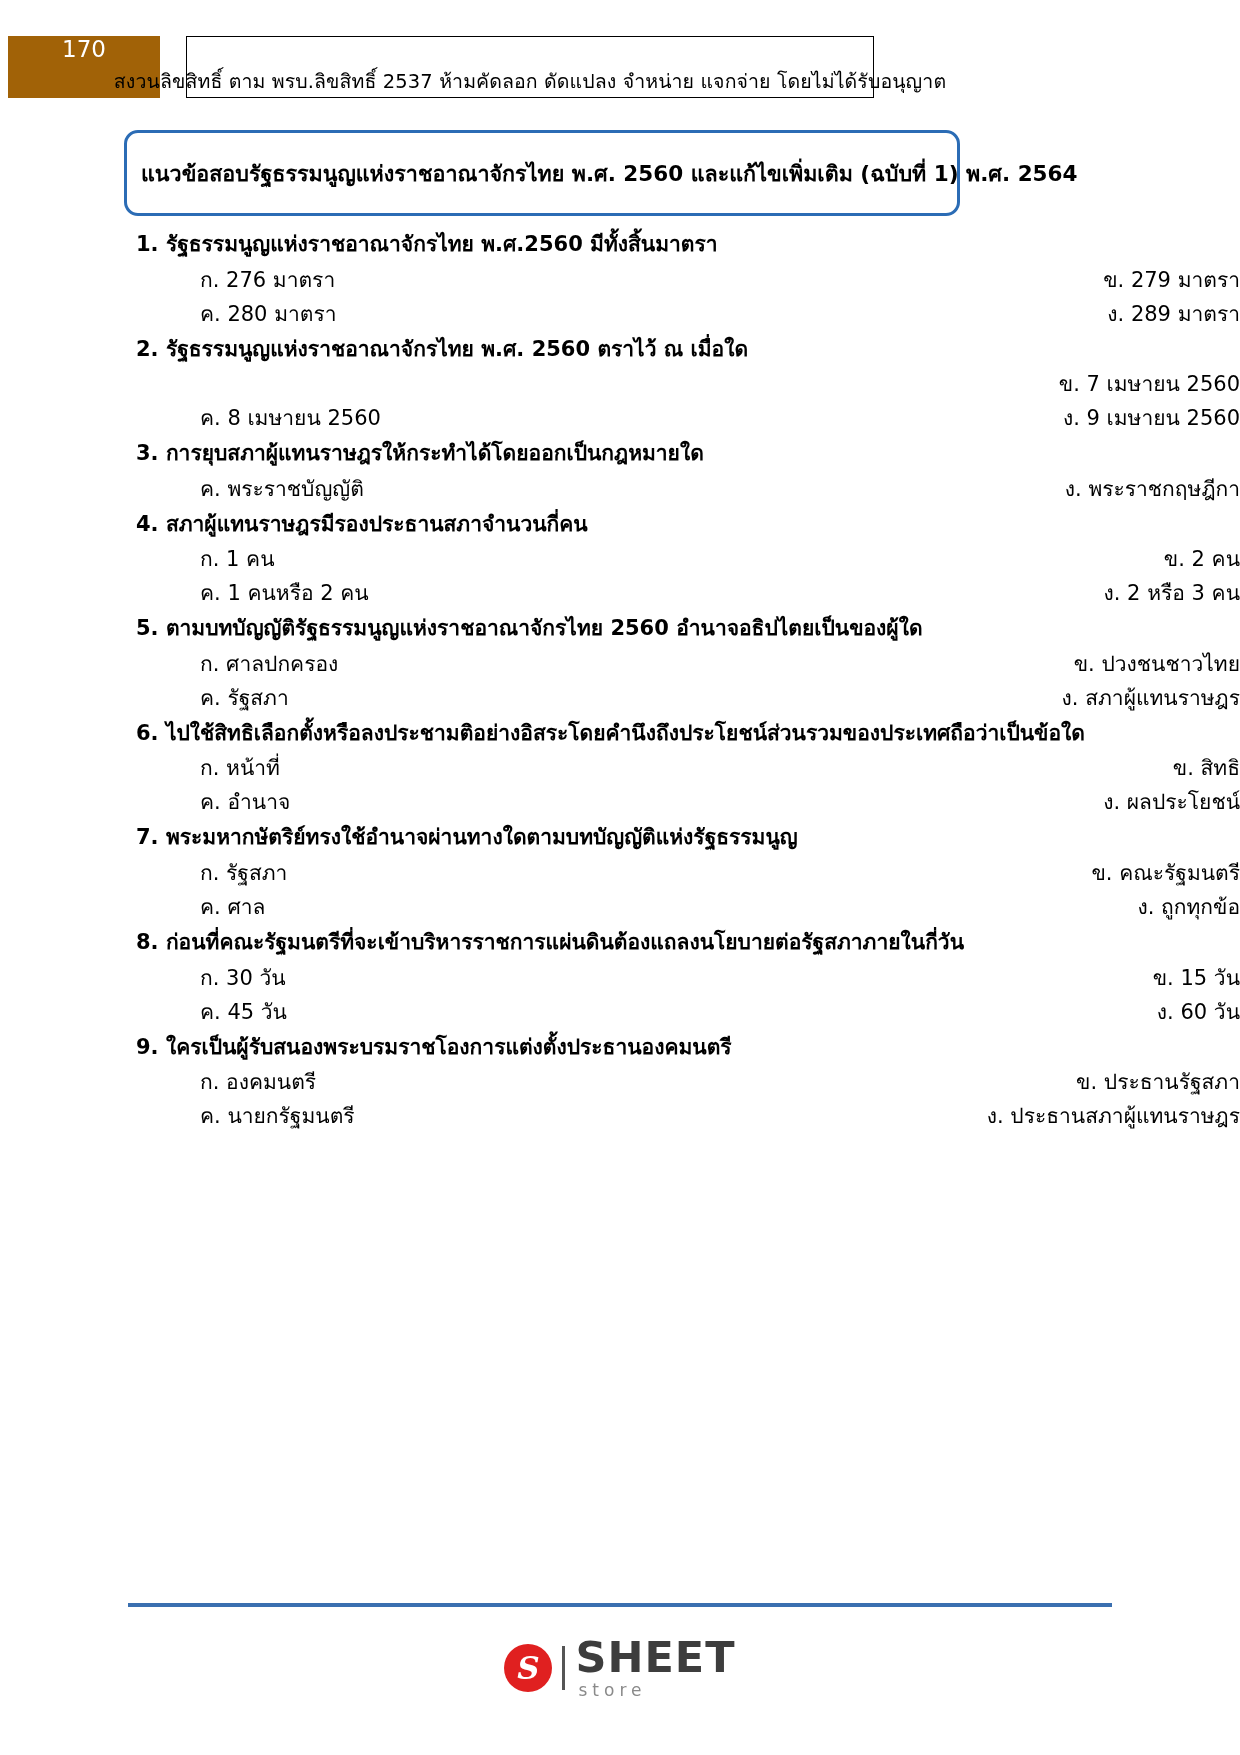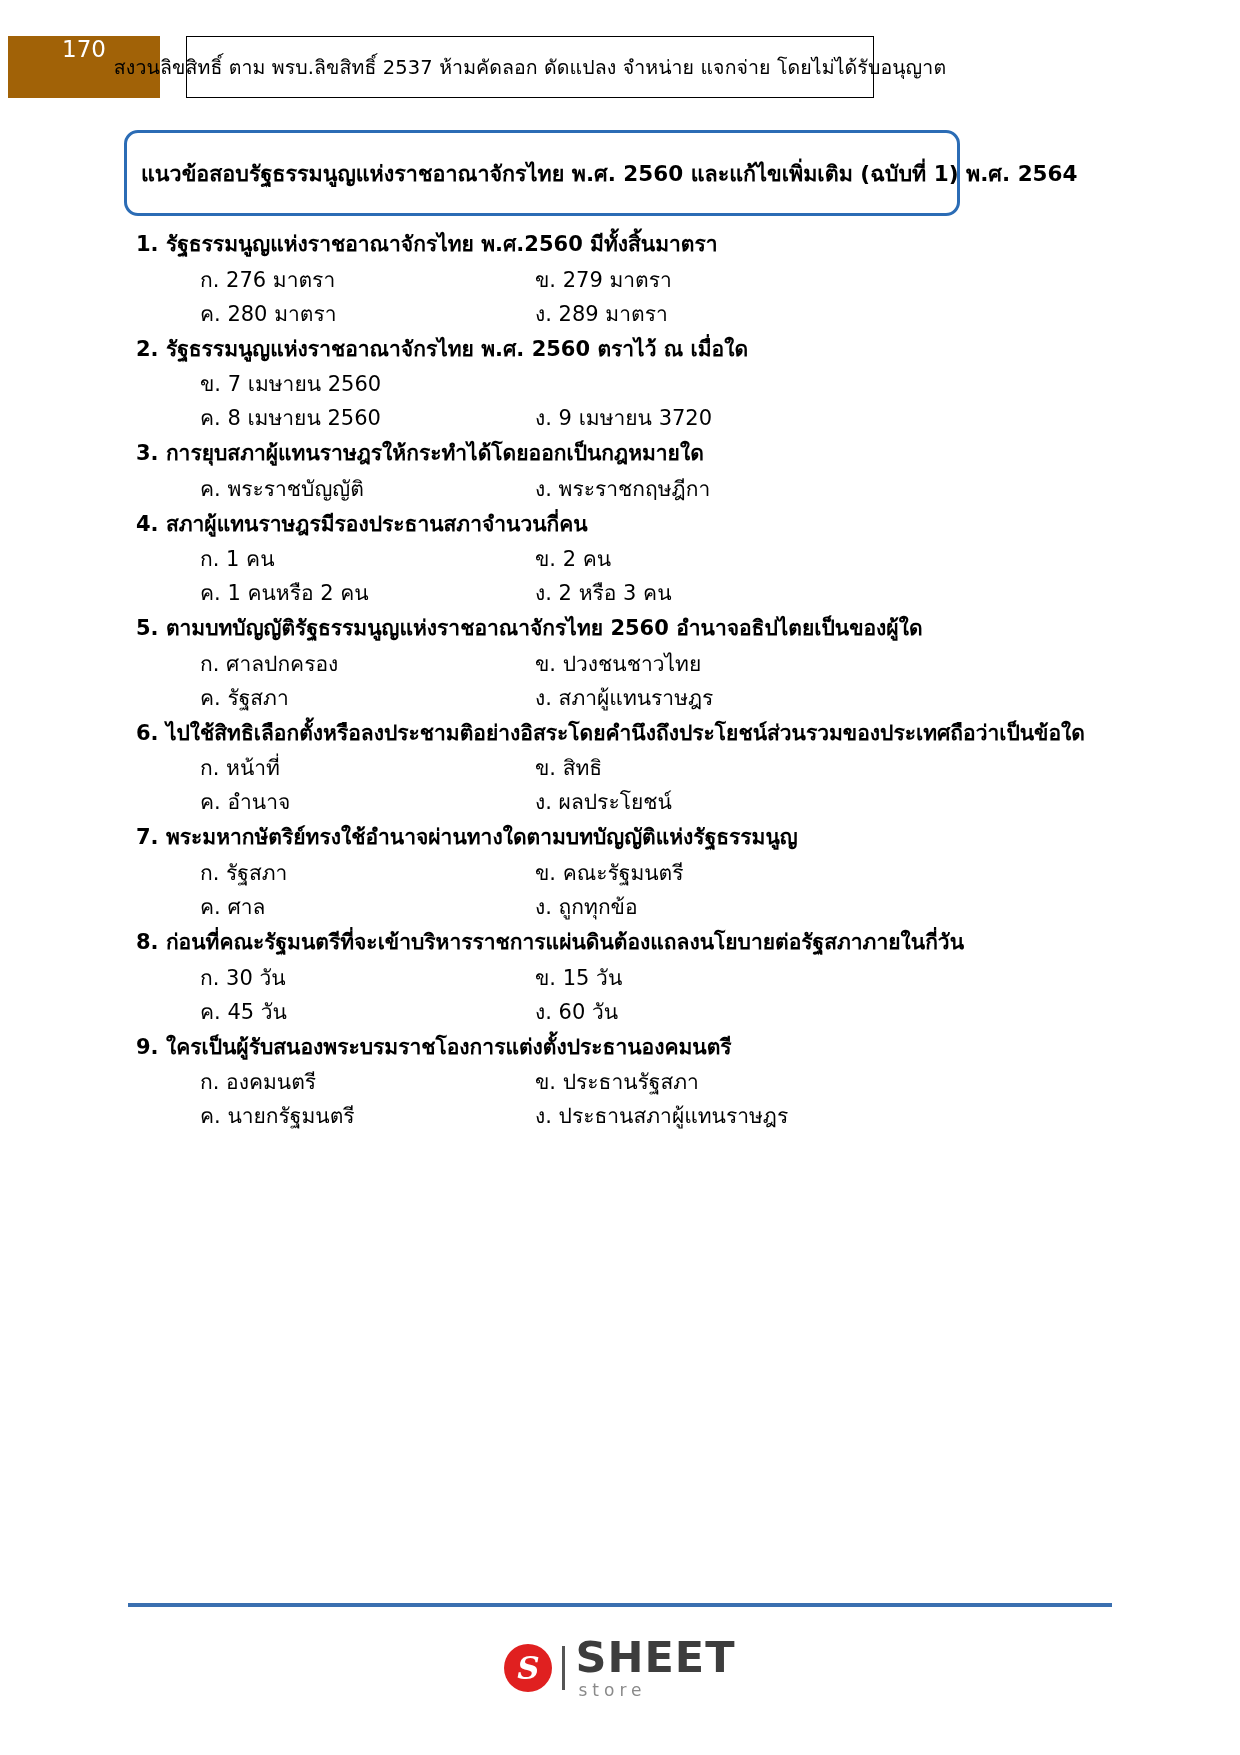--- a/index.html
+++ b/index.html
@@ -44,21 +44,21 @@
   }
   .header-notice {
     position: absolute;
     top: 0;
     left: 186px;
     width: 688px;
     height: 62px;
     border: 1px solid #000000;
     background: #ffffff;
     display: flex;
-    align-items: center;
+    align-items: flex-end;
     justify-content: center;
     box-sizing: border-box;
   }
   .header-notice span {
     font-size: 19.5px;
     letter-spacing: 0.1px;
     white-space: nowrap;
   }
 
   
@@ -109,20 +109,21 @@
   .choice {
     font-size: 21px;
     font-weight: normal;
   }
   .choice.col-a {
     width: 335px;
     flex: none;
   }
   .choice.col-b {
     flex: 1;
+    text-align: right;
   }
 
   
   .footer-rule {
     position: absolute;
     left: 128px;
     top: 1603px;
     width: 984px;
     height: 4px;
     background: #3a6fb0;
@@ -211,21 +212,21 @@
     </div>
 
     <div class="question">
       <div class="q-text">2. รัฐธรรมนูญแห่งราชอาณาจักรไทย พ.ศ. 2560 ตราไว้ ณ เมื่อใด</div>
       <div class="choices">
         <div class="choice-row">
           <div class="choice col-b">ข. 7 เมษายน 2560</div>
         </div>
         <div class="choice-row">
           <div class="choice col-a">ค. 8 เมษายน 2560</div>
-          <div class="choice col-b">ง. 9 เมษายน 3720</div>
+          <div class="choice col-b">ง. 9 เมษายน 2560</div>
         </div>
       </div>
     </div>
 
     <div class="question">
       <div class="q-text">3. การยุบสภาผู้แทนราษฎรให้กระทำได้โดยออกเป็นกฎหมายใด</div>
       <div class="choices">
         <div class="choice-row">
           <div class="choice col-a">ค. พระราชบัญญัติ</div>
           <div class="choice col-b">ง. พระราชกฤษฎีกา</div>

